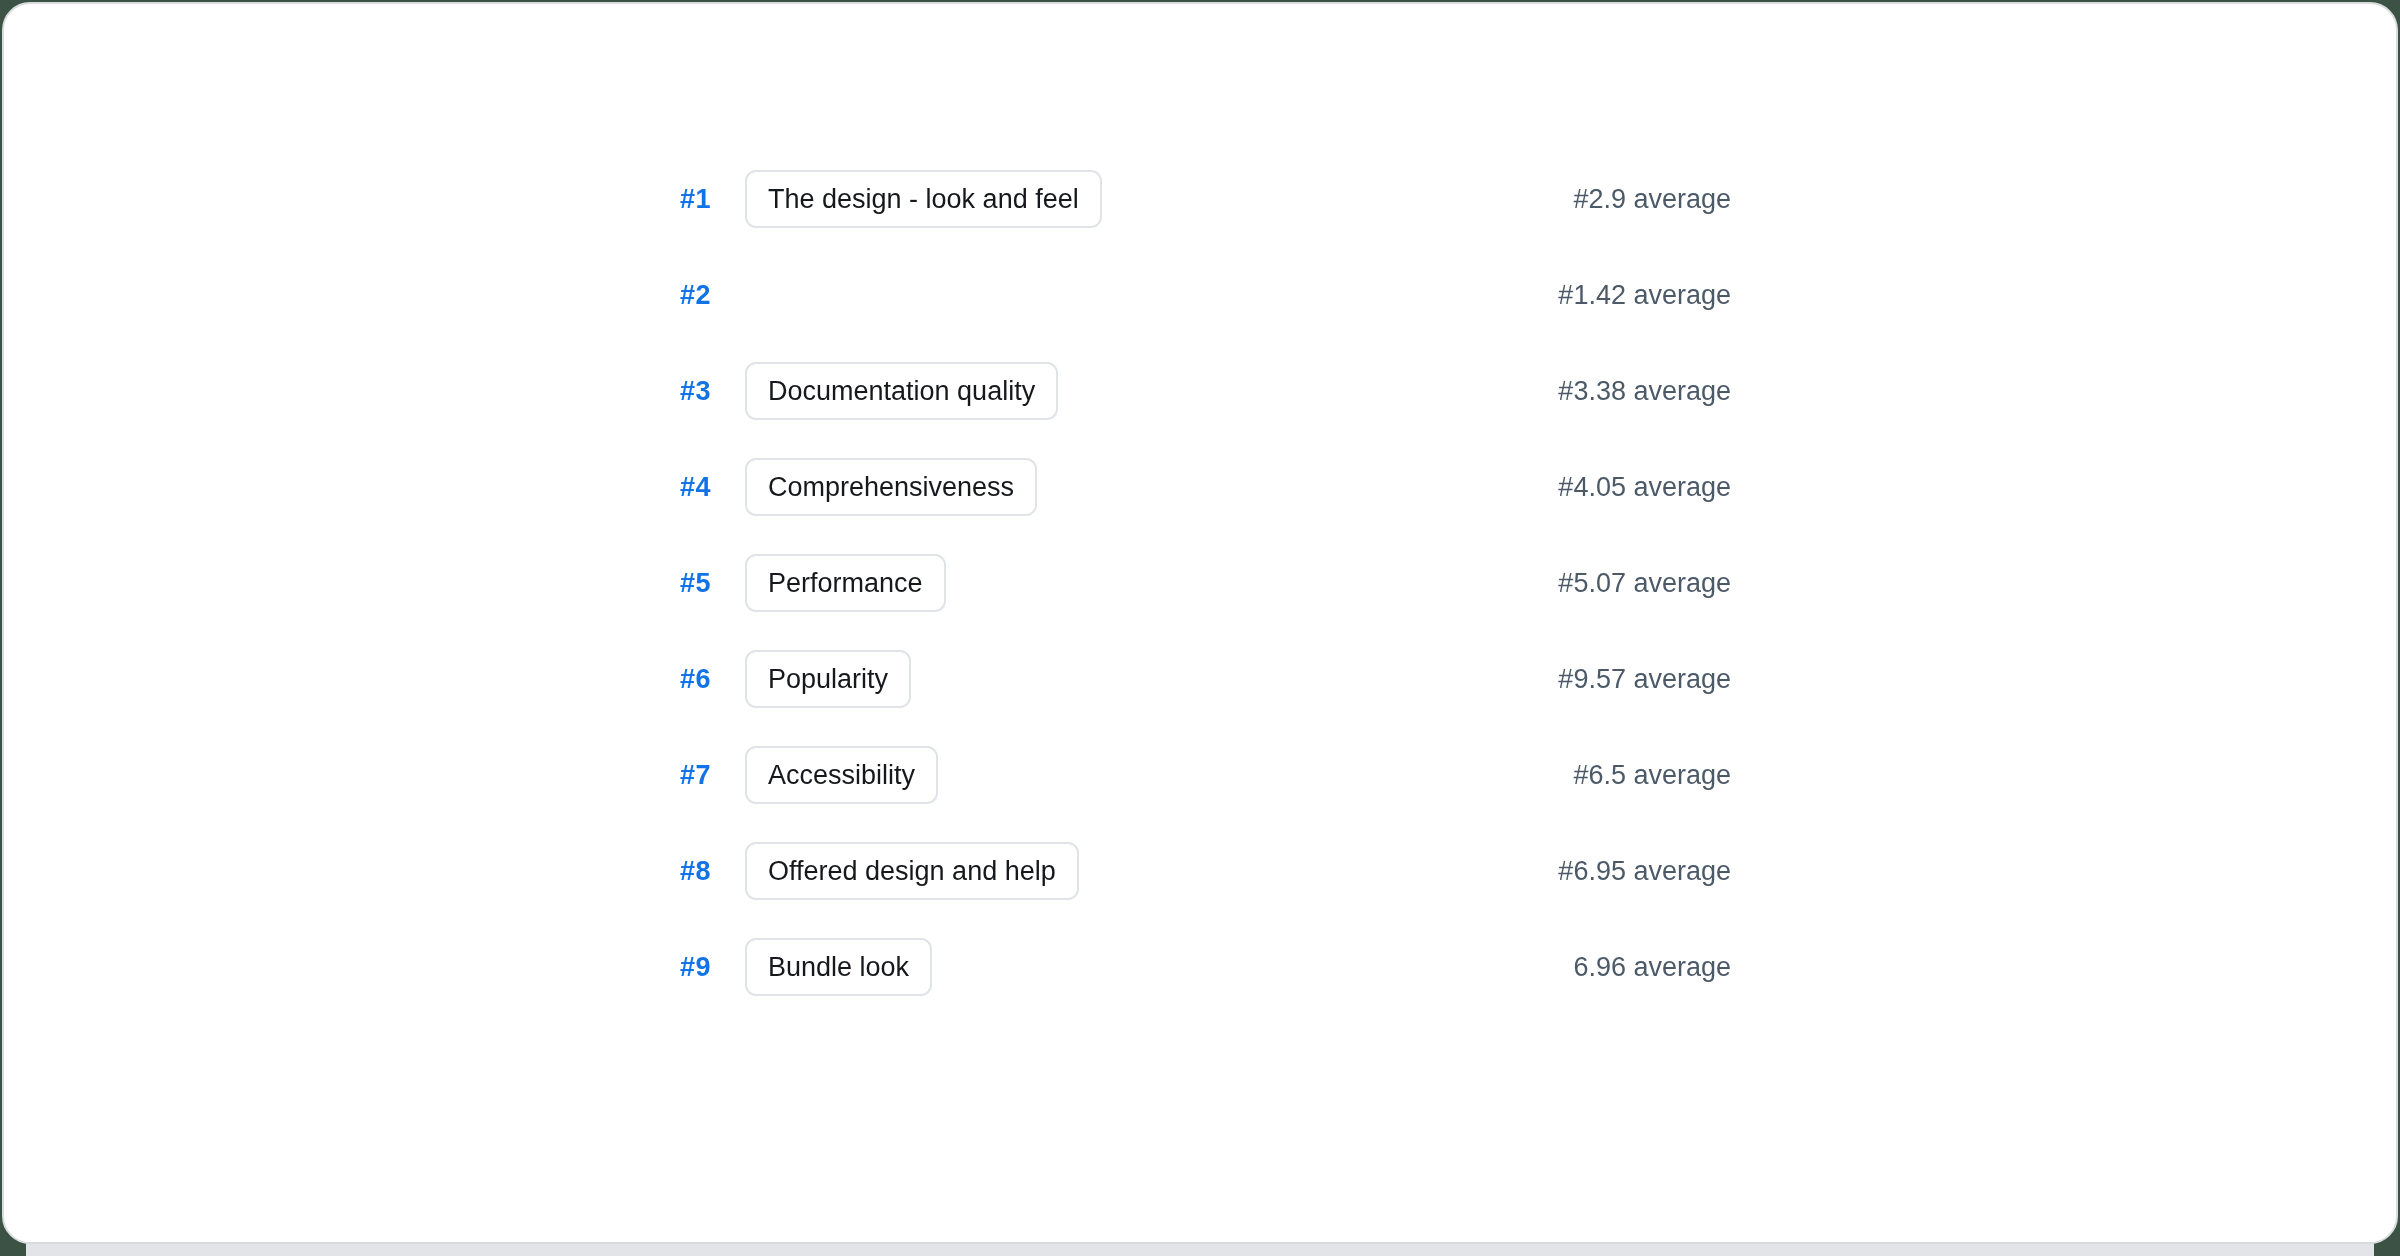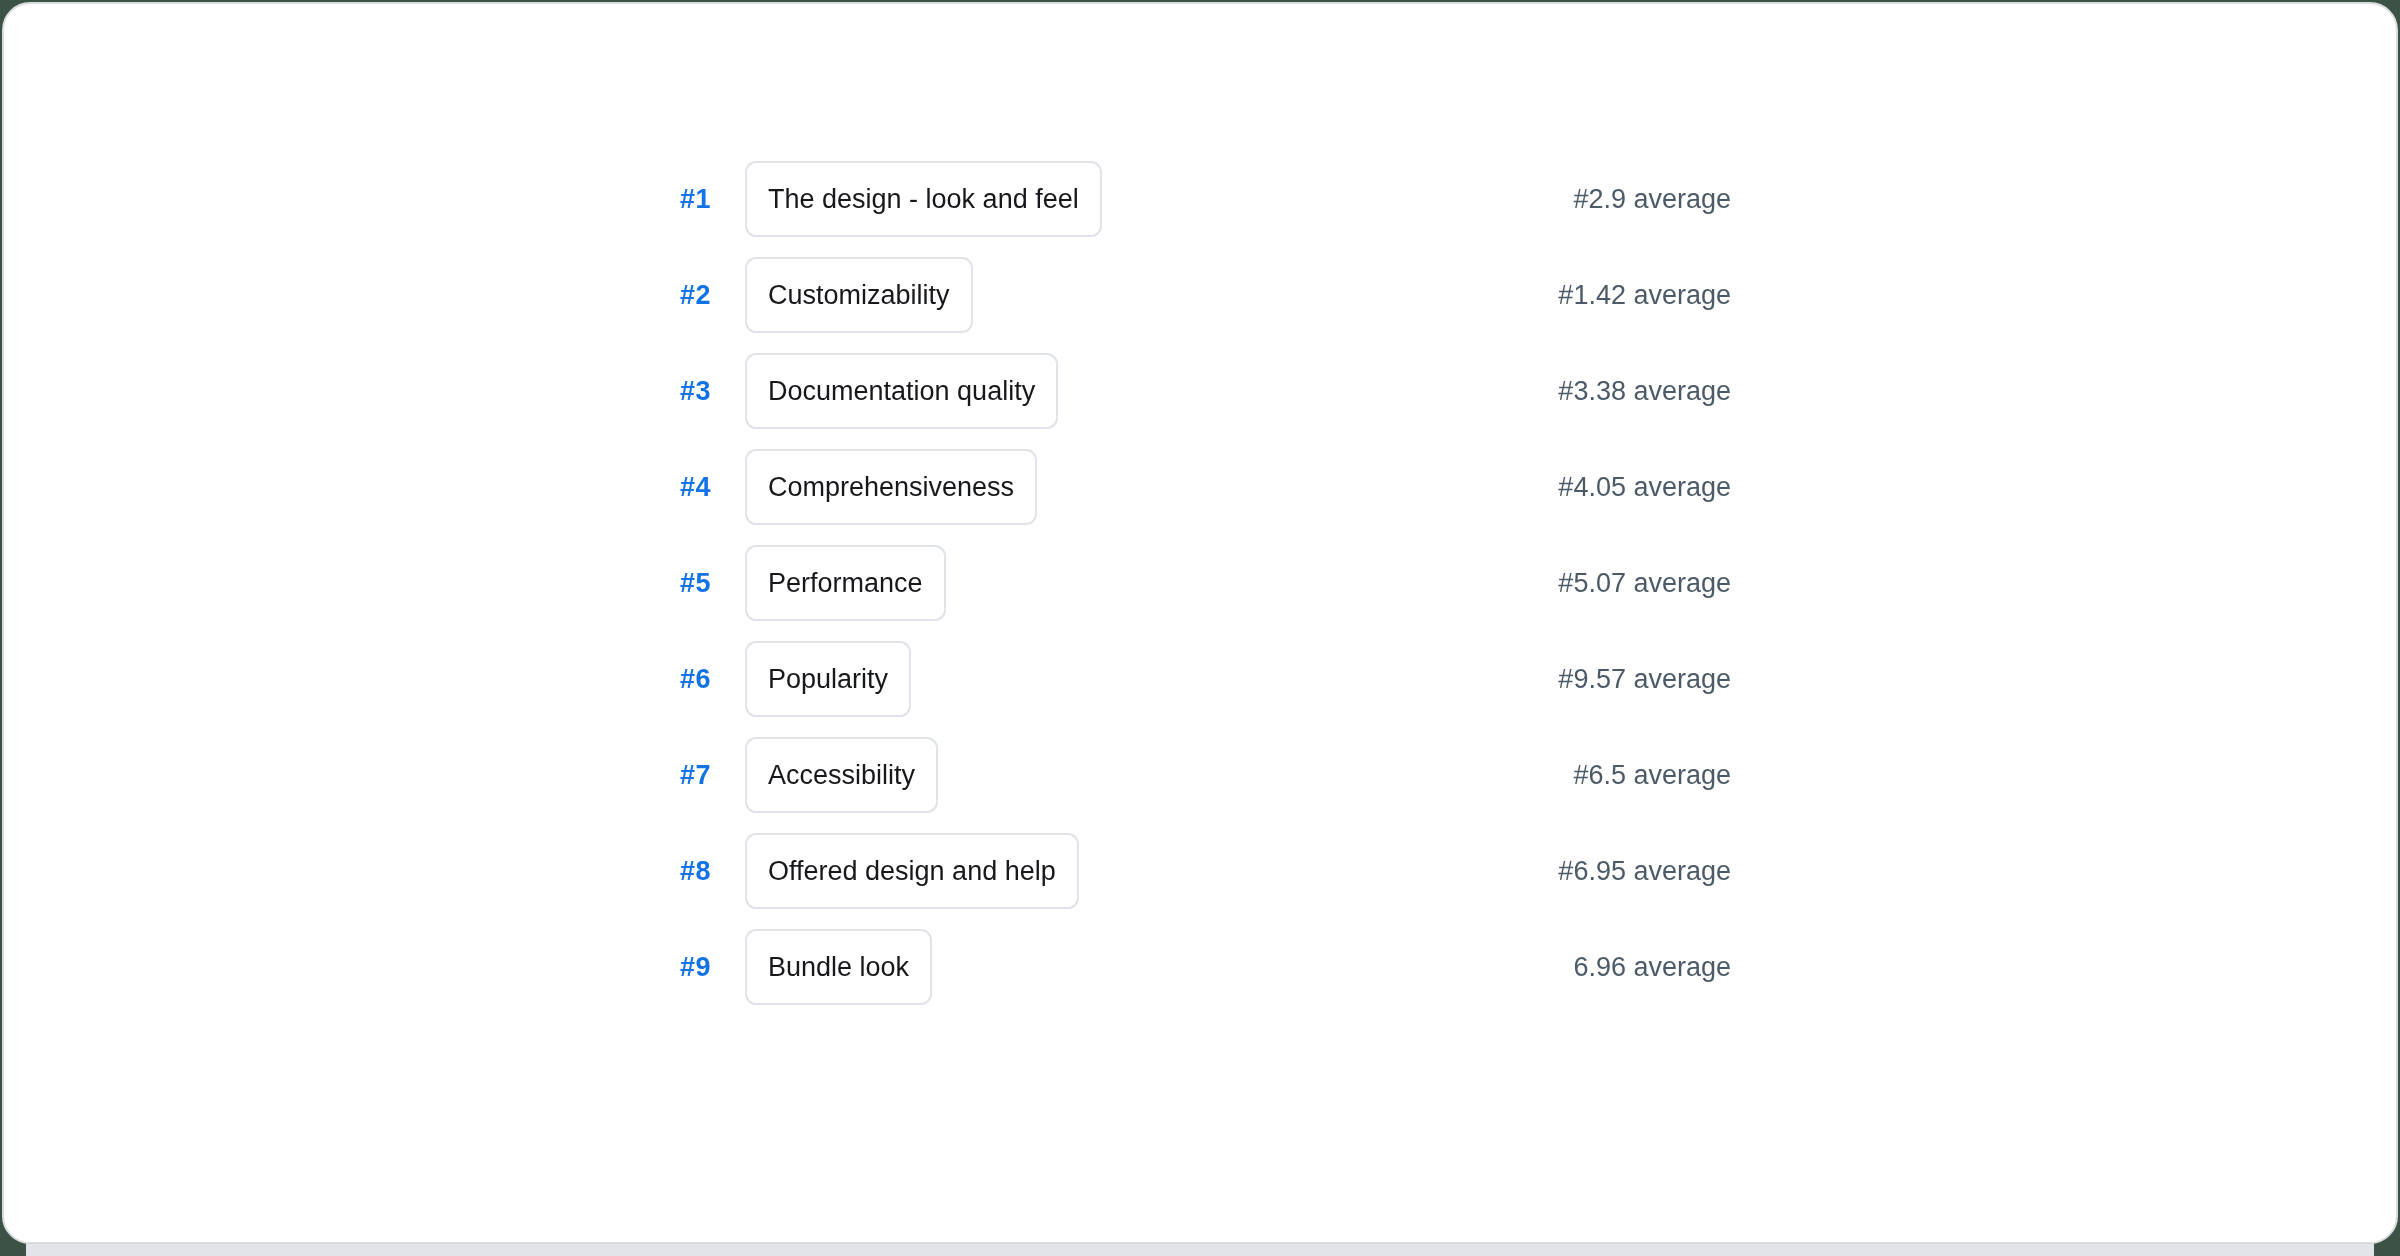--- a/index.html
+++ b/index.html
@@ -59,21 +59,21 @@
     text-align: right;
     font-size: 27px;
     font-weight: 700;
     color: var(--rank_blue);
     letter-spacing: 0.5px;
   }
   .pill {
     margin-left: 34px;
     display: inline-flex;
     align-items: center;
-    height: 76px;
+    height: 58px;
     padding: 0 21px;
     background: var(--card_bg);
     border: 2px solid var(--pill_border);
     border-radius: 11px;
     font-size: 27px;
     color: var(--pill_text);
     white-space: nowrap;
     cursor: pointer;
   }
   .avg {
@@ -93,21 +93,20 @@
     <div class="ranking-list">
 
       <div class="row">
         <span class="rank">#1</span>
         <span class="pill">The design - look and feel</span>
         <span class="avg">#2.9 average</span>
       </div>
 
       <div class="row">
         <span class="rank">#2</span>
-        <span class="pill">Customizability</span>
         <span class="avg">#1.42 average</span>
       </div>
 
       <div class="row">
         <span class="rank">#3</span>
         <span class="pill">Documentation quality</span>
         <span class="avg">#3.38 average</span>
       </div>
 
       <div class="row">

